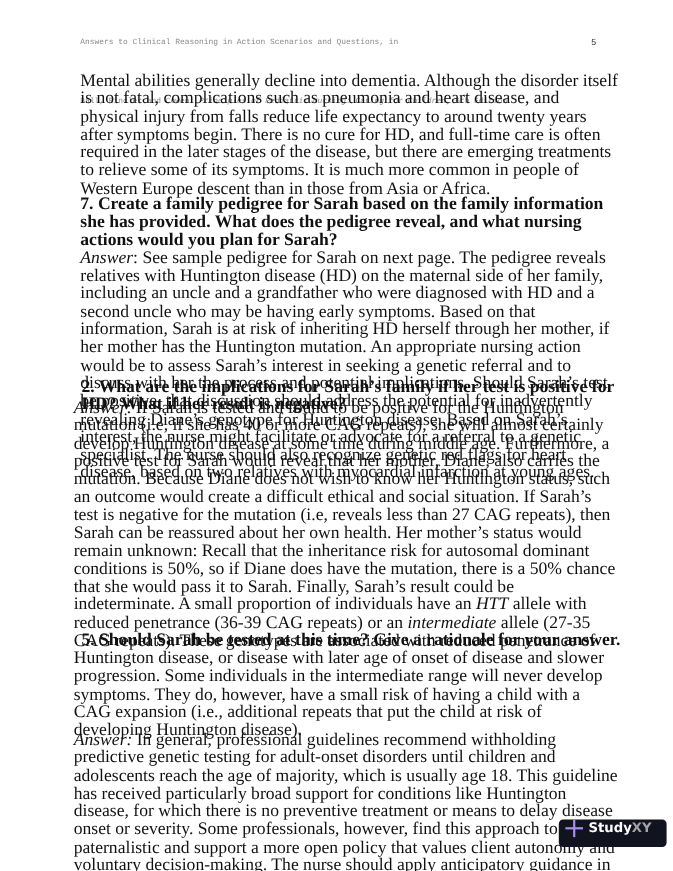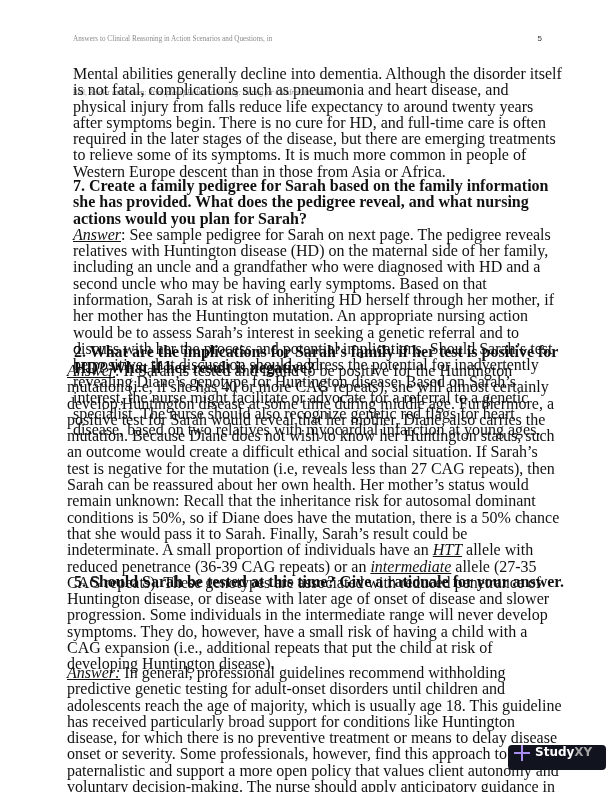--- a/index.html
+++ b/index.html
@@ -1,26 +1,26 @@
 <!DOCTYPE html>
 <html><head>
   <meta charset="utf-8">
   <style>
     html, body { margin: 0; padding: 0; background: #ffffff; }
     body { width: 612px; height: 792px; position: relative; overflow: hidden; }
     .page { position: absolute; left: 0; top: 0; width: 612px; height: 792px; background: #fff; }
-    .hdr { position: absolute; font-family: Liberation Serif, serif; color: #8a8a8a; font-size: 7.2px; white-space: nowrap; }
+    .hdr { position: absolute; font-family: Liberation Mono, monospace; color: #8a8a8a; font-size: 7.2px; white-space: nowrap; }
     .hdr1 { left: 73px; top: 35px; }
     .pnum { position: absolute; right: 70px; top: 34px; font-family: "Liberation Sans", sans-serif; font-size: 8px; color: #333; }
     .hdr2 { left: 73px; top: 59px; margin-top: 30px; }
     .hdr2 i { font-style: italic; }
     .body { position: absolute; left: 73px; width: 490px; font-family: "Liberation Serif", serif; font-size: 16px; line-height: 16.3px; color: #111; }
     .p0 { top: 66px; }
     .q { font-weight: bold; }
-    .ans i { font-style: italic; text-decoration: underline; }
+    .ans i { font-style: italic; }
     .blk { margin: 0; }
     .q3 { top: 178px; }
     .q4 { top: 344px; left: 74px; }
     .a4 { top: 363px; left: 67px; width: 496px; }
     .q5 { top: 574px; left: 74px; }
     .a5 { top: 621px; left: 67px; width: 496px; margin-top: 44px; }
     .badge { position: absolute; left: 508px; top: 745px; width: 98px; height: 25px; background: #11131f; border-radius: 4px; display: flex; align-items: flex-start; font-family: "DejaVu Sans", sans-serif; font-weight: bold; font-size: 12px; color: #fff; }
     .badge .plus { width: 16px; height: 16px; margin-left: 6px; margin-right: 5px; position: relative; }
     .badge .plus:before { content: ""; position: absolute; left: 7px; top: 0; width: 1.5px; height: 16px; background: #a98df0; }
     .badge .plus:after { content: ""; position: absolute; left: 0; top: 7px; width: 16px; height: 1.5px; background: #a98df0; }

